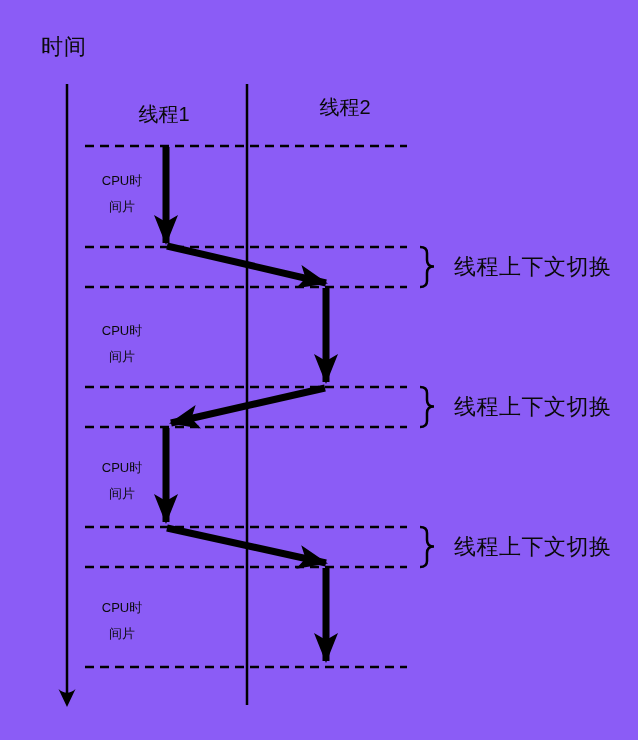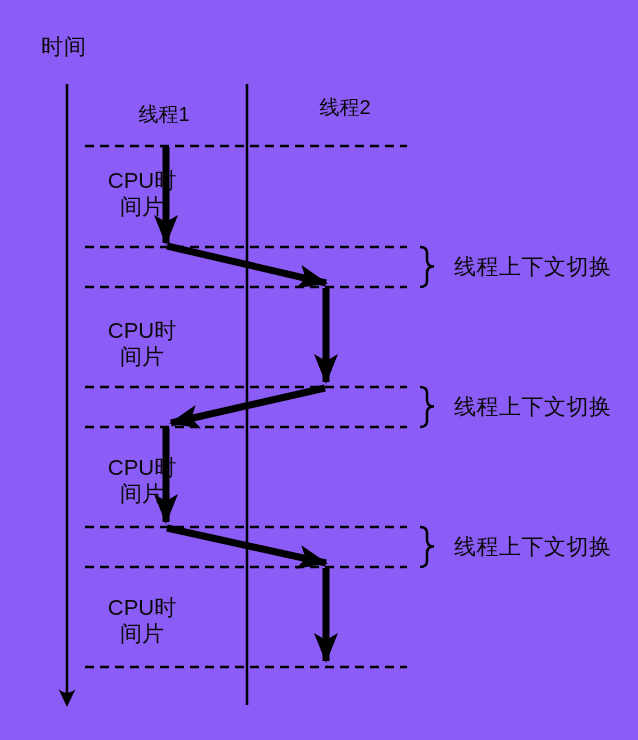--- a/index.html
+++ b/index.html
@@ -28,24 +28,24 @@
     letter-spacing: 1px;
   }
   .col-header {
     font-size: 20px;
     font-weight: 500;
     transform: translate(-50%, -50%);
   }
   .col-header.c1 { left: 164px; top: 107px; margin-top: 7px; }
   .col-header.c2 { left: 345px; top: 107px; }
   .cpu-label {
-    left: 92px;
+    left: 72px;
     width: 100px;
     text-align: center;
-    font-size: 22px;
+    font-size: 13px;
     line-height: 26px;
     white-space: normal;
   }
   .cpu-label.s1 { top: 168px; }
   .cpu-label.s2 { top: 318px; }
   .cpu-label.s3 { top: 455px; }
   .cpu-label.s4 { top: 595px; }
   .switch-label {
     left: 454px;
     font-size: 22px;

